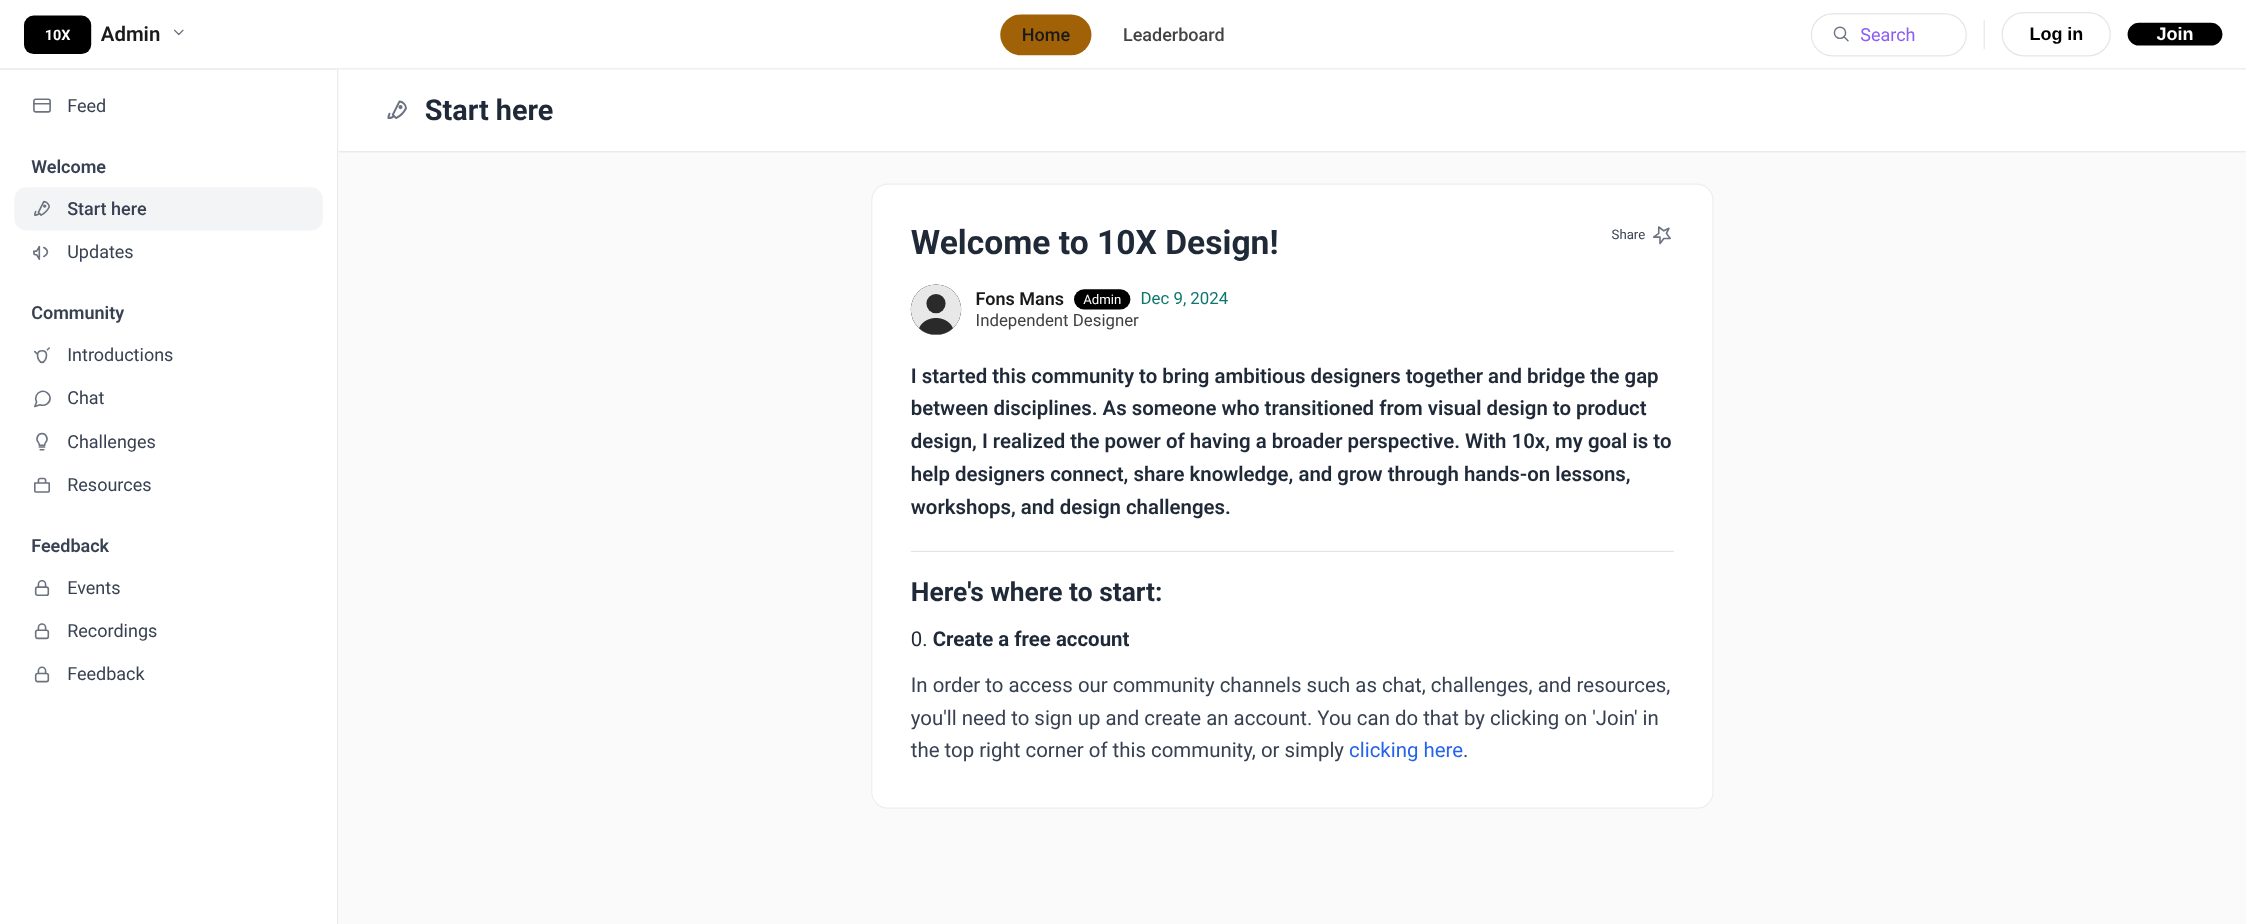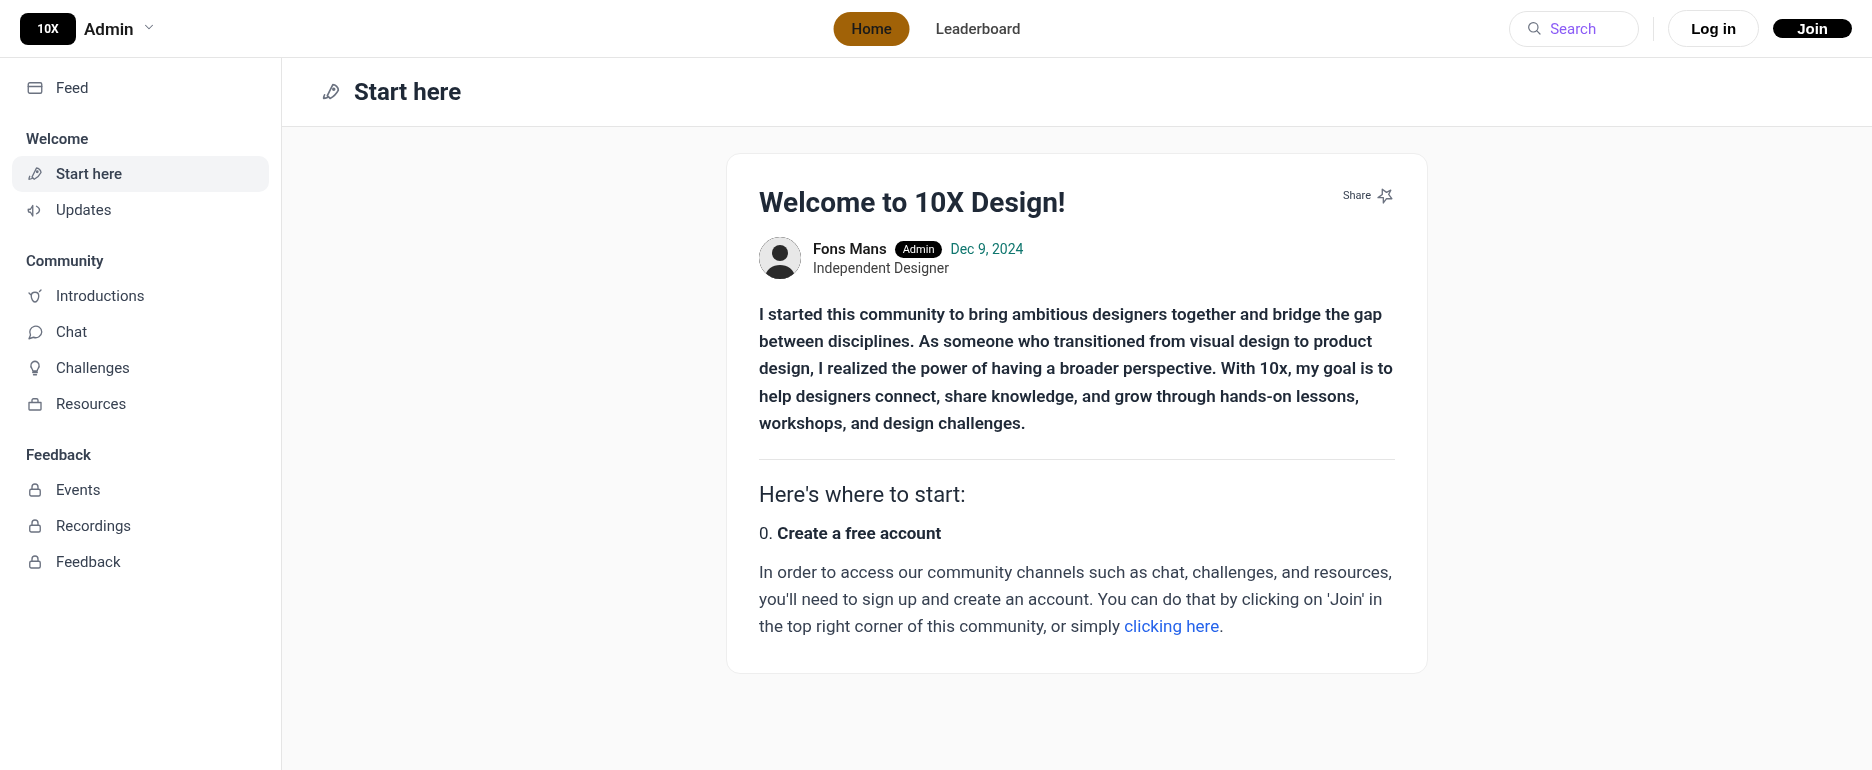--- a/index.html
+++ b/index.html
@@ -37,21 +37,21 @@
 .author-row { display: flex; align-items: center; gap: 12px; margin-bottom: 22px; }
 .avatar { width: 42px; height: 42px; border-radius: 50%; background: #2d2d2d; display: flex; align-items: center; justify-content: center; overflow: hidden; }
 .author-info { display: flex; flex-direction: column; gap: 2px; }
 .author-line1 { display: flex; align-items: center; gap: 8px; }
 .author-name { font-weight: 600; font-size: 15px; }
 .admin-badge { background: #000; color: #fff; font-size: 11px; padding: 2px 8px; border-radius: 10px; }
 .post-date { color: #0f766e; font-size: 14px; }
 .author-subtitle { color: #404040; font-size: 14px; }
 .post-body { font-size: 17px; line-height: 1.6; color: #1f2937; font-weight: 600; }
 .post-hr { border: none; border-top: 1px solid #e5e5e5; margin: 22px 0; }
-.section-heading { font-size: 22px; font-weight: 400; margin-bottom: 16px; color: #1f2937; }
+.section-heading { font-size: 22px; font-weight: 700; margin-bottom: 16px; color: #1f2937; }
 .step { font-size: 17px; margin-bottom: 16px; color: #1f2937; }
 .step-num { font-weight: 400; }
 .step-title { font-weight: 700; }
 .para { font-size: 17px; line-height: 1.6; color: #374151; }
 .link { color: #2563eb; cursor: pointer; }
 .icon-stroke { stroke: #6b7280; stroke-width: 1.8; fill: none; stroke-linecap: round; stroke-linejoin: round; }
 </style>
 </head>
 <body>
 

